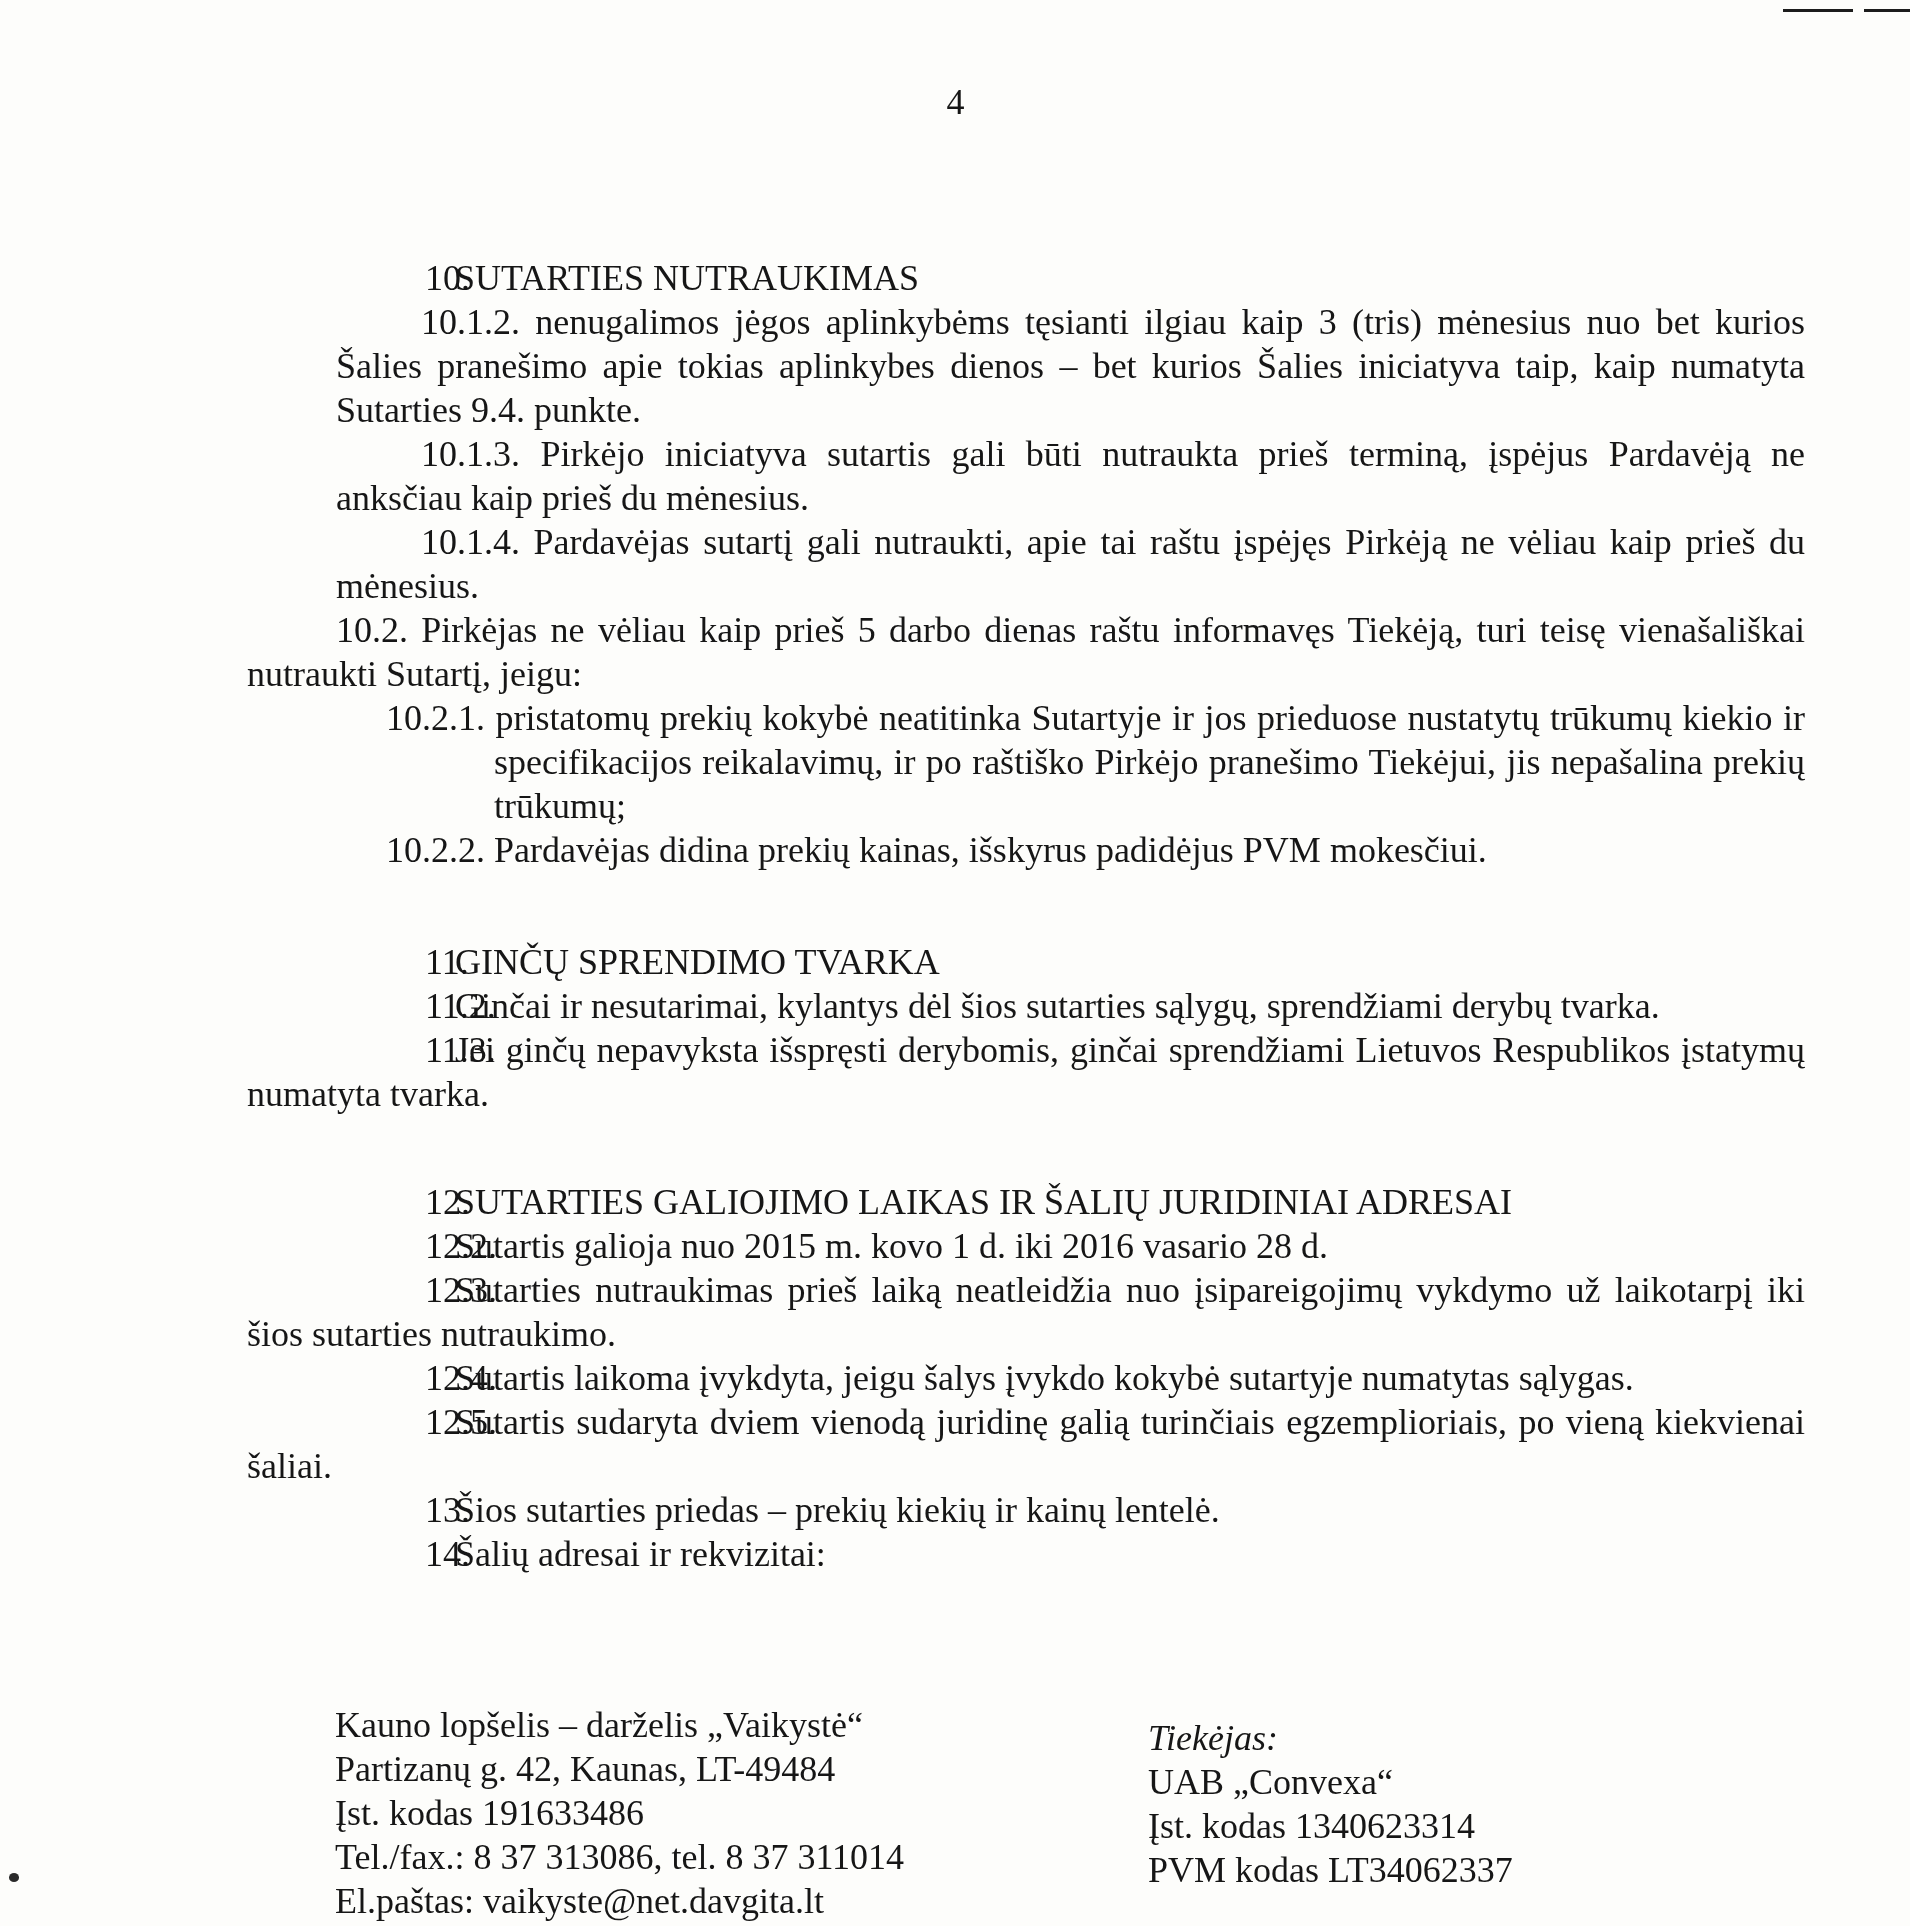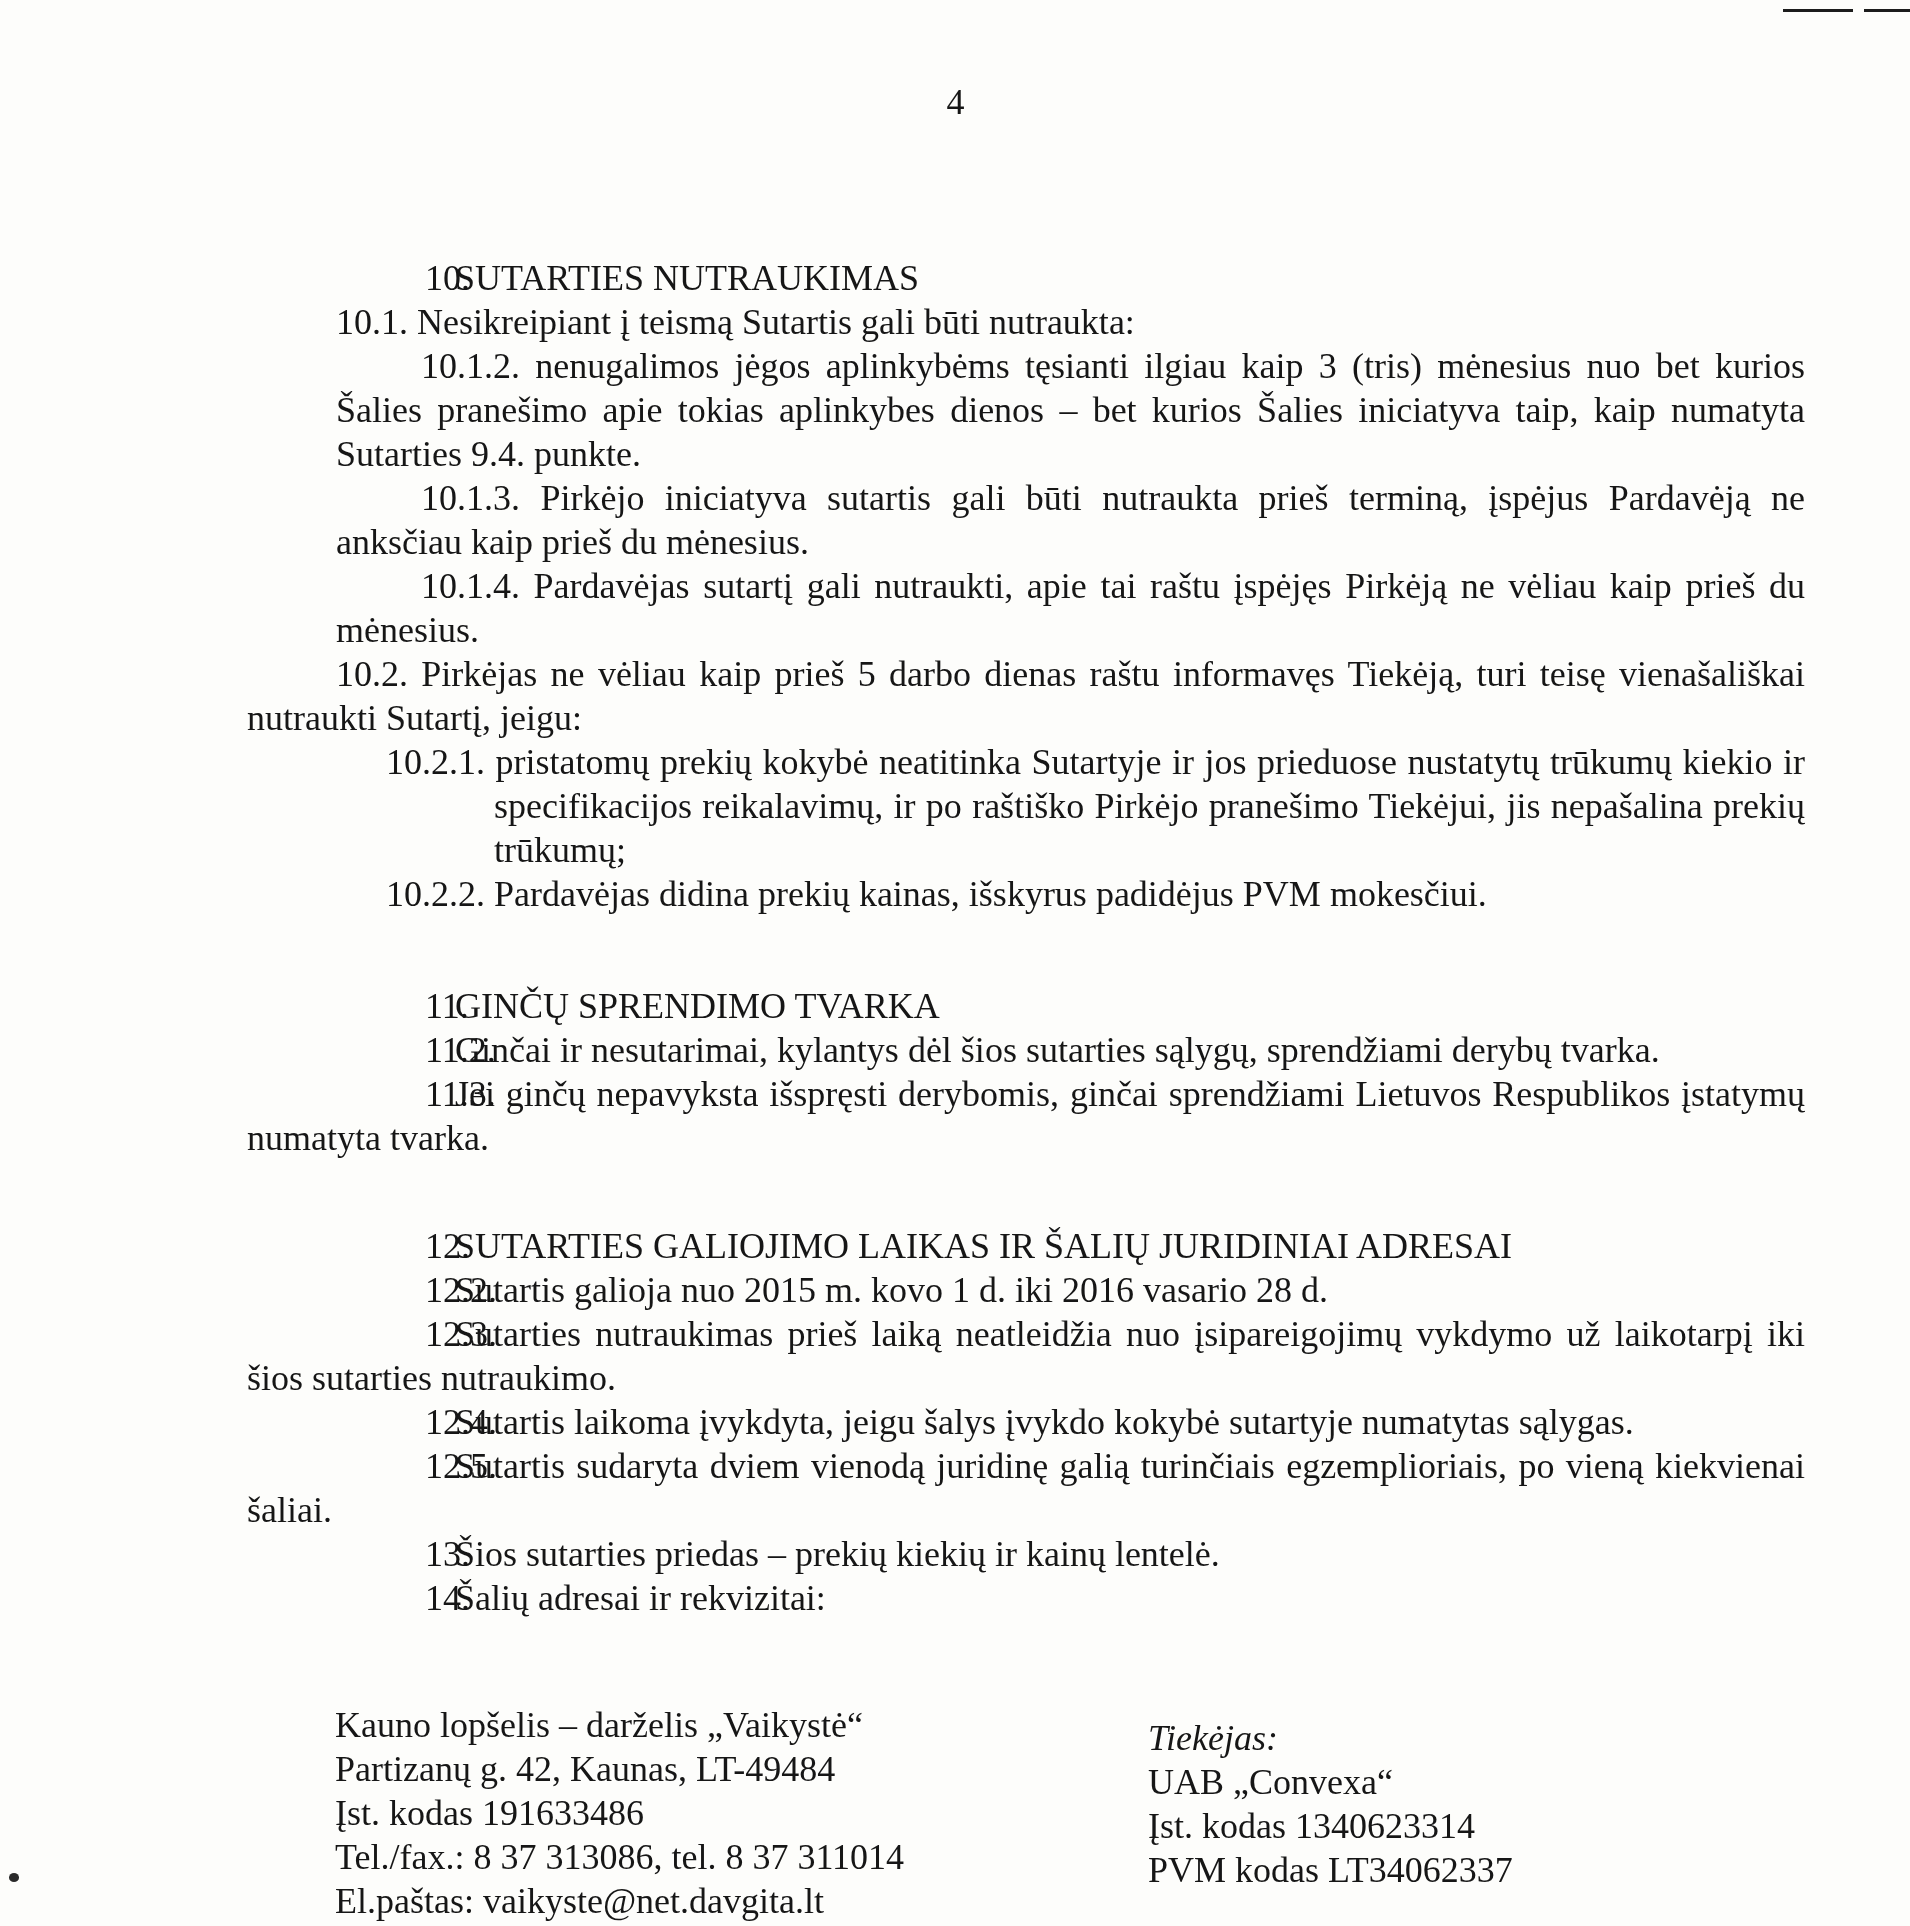--- a/index.html
+++ b/index.html
@@ -54,21 +54,20 @@
 <div class="page">
 
   <div class="art art-tr1"></div>
   <div class="art art-tr2"></div>
   <div class="art art-dot"></div>
 
   <div class="pageno">4</div>
 
   <div class="content">
     <p class="p h"><span class="tn">10.</span><span>SUTARTIES NUTRAUKIMAS</span></p>
-    <p class="p ia">10.1. Nesikreipiant į teismą Sutartis gali būti nutraukta:</p>
     <p class="p ib">10.1.2. nenugalimos jėgos aplinkybėms tęsianti ilgiau kaip 3 (tris) mėnesius nuo bet kurios Šalies pranešimo apie tokias aplinkybes dienos – bet kurios Šalies iniciatyva taip, kaip numatyta Sutarties 9.4. punkte.</p>
     <p class="p ib">10.1.3. Pirkėjo iniciatyva sutartis gali būti nutraukta prieš terminą, įspėjus Pardavėją ne anksčiau kaip prieš du mėnesius.</p>
     <p class="p ib">10.1.4. Pardavėjas sutartį gali nutraukti, apie tai raštu įspėjęs Pirkėją ne vėliau kaip prieš du mėnesius.</p>
     <p class="p ia">10.2. Pirkėjas ne vėliau kaip prieš 5 darbo dienas raštu informavęs Tiekėją, turi teisę vienašališkai nutraukti Sutartį, jeigu:</p>
     <p class="p ic">10.2.1. pristatomų prekių kokybė neatitinka Sutartyje ir jos prieduose nustatytų trūkumų kiekio ir specifikacijos reikalavimų, ir po raštiško Pirkėjo pranešimo Tiekėjui, jis nepašalina prekių trūkumų;</p>
     <p class="p id">10.2.2. Pardavėjas didina prekių kainas, išskyrus padidėjus PVM mokesčiui.</p>
 
     <p class="p h gap-s11"><span class="tn">11.</span><span>GINČŲ SPRENDIMO TVARKA</span></p>
     <p class="p tab"><span class="tn">11.2.</span><span>Ginčai ir nesutarimai, kylantys dėl šios sutarties sąlygų, sprendžiami derybų tvarka.</span></p>
     <p class="p tab"><span class="tn">11.3.</span><span>Jei ginčų nepavyksta išspręsti derybomis, ginčai sprendžiami Lietuvos Respublikos įstatymų numatyta tvarka.</span></p>

